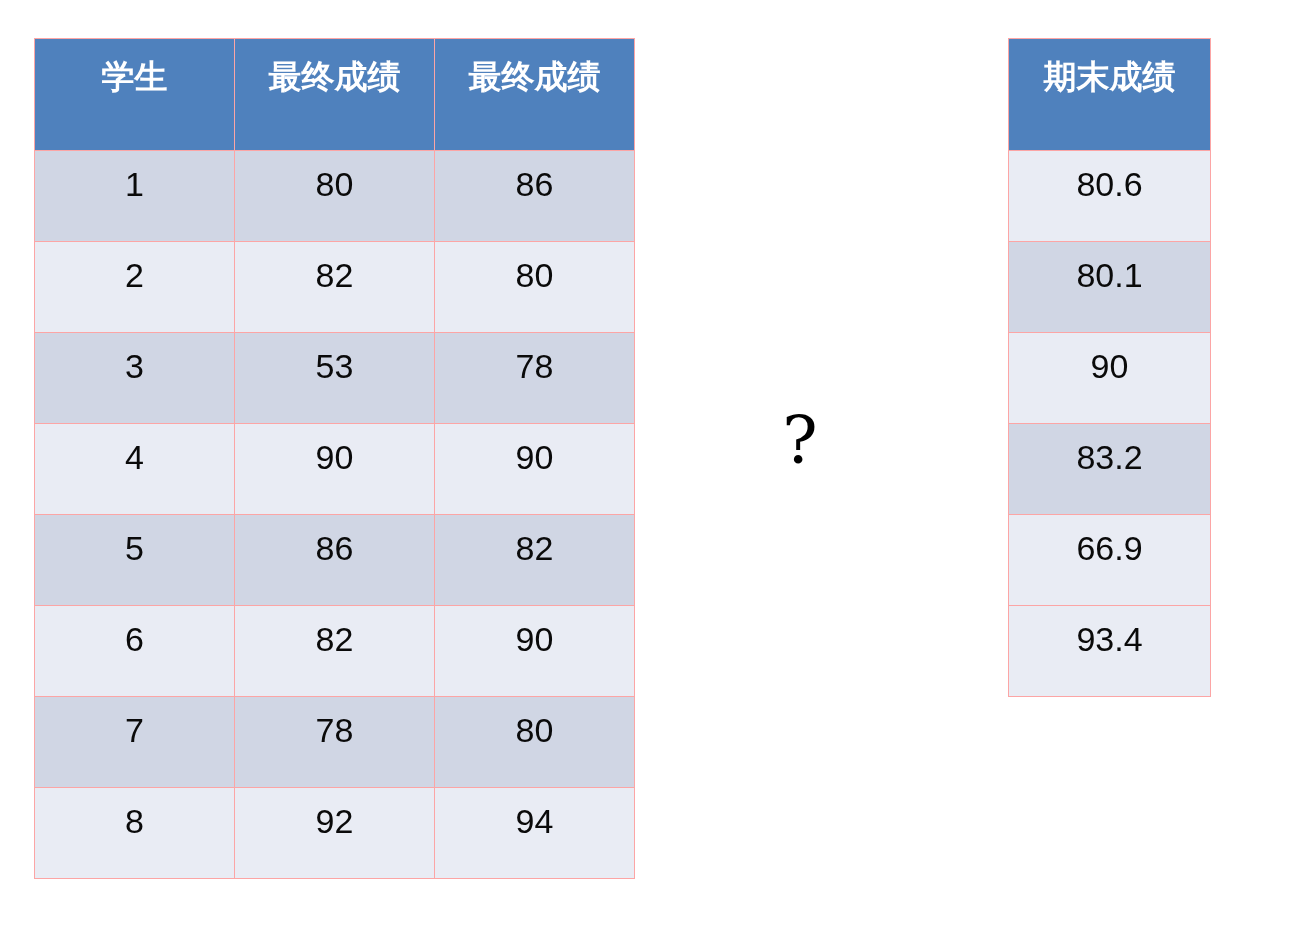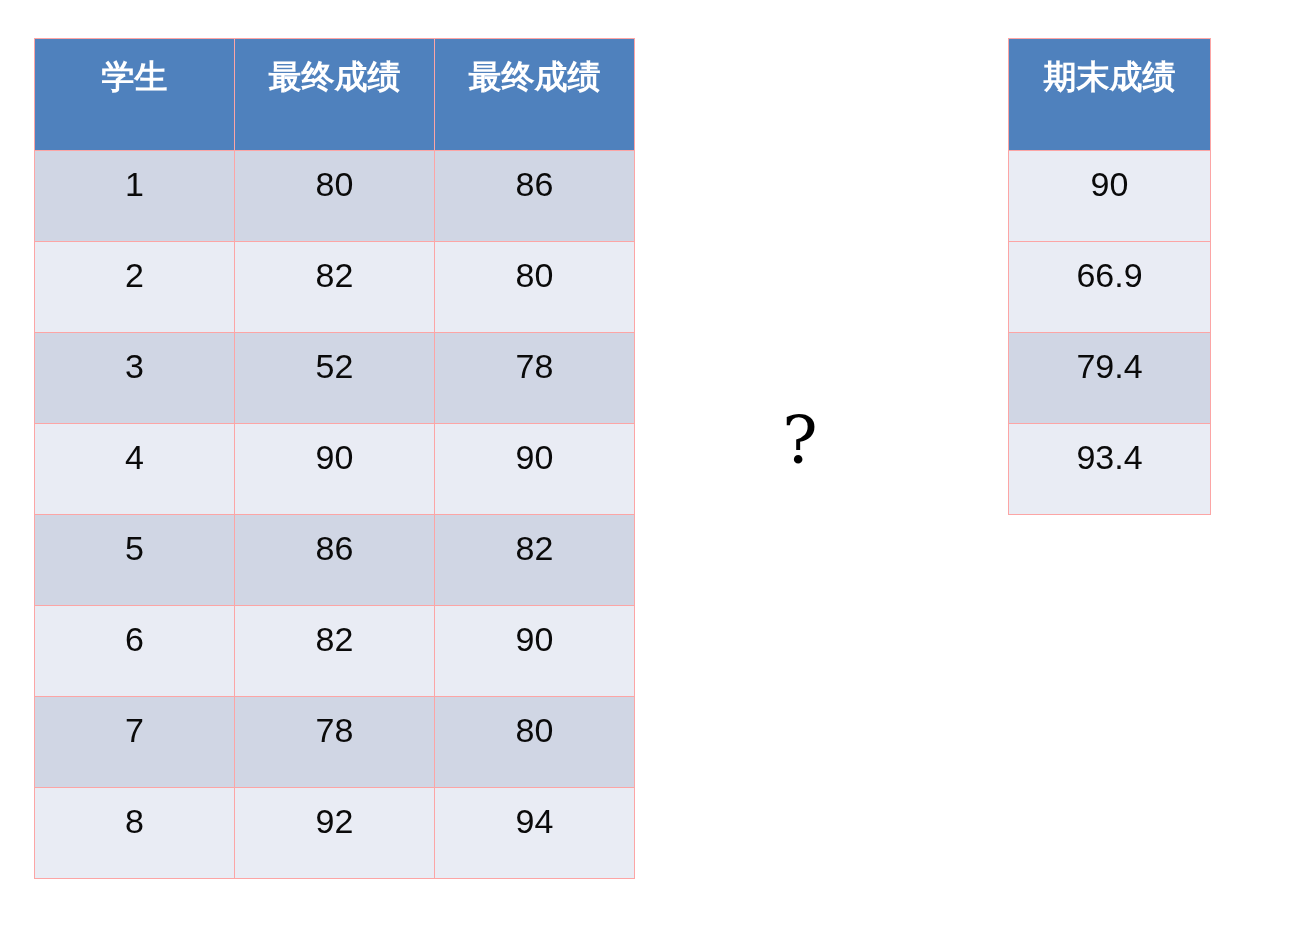--- a/index.html
+++ b/index.html
@@ -96,21 +96,21 @@
           <td>80</td>
           <td>86</td>
         </tr>
         <tr class="row-light">
           <td>2</td>
           <td>82</td>
           <td>80</td>
         </tr>
         <tr class="row-dark">
           <td>3</td>
-          <td>52</td>
+          <td>53</td>
           <td>78</td>
         </tr>
         <tr class="row-light">
           <td>4</td>
           <td>90</td>
           <td>90</td>
         </tr>
         <tr class="row-dark">
           <td>5</td>
           <td>86</td>
@@ -142,27 +142,33 @@
       <colgroup>
           <col>
         </colgroup>
       <thead>
         <tr>
           <th>期末成绩</th>
         </tr>
       </thead>
       <tbody>
         <tr class="row-light">
+          <td>80.6</td>
+        </tr>
+        <tr class="row-dark">
+          <td>80.1</td>
+        </tr>
+        <tr class="row-light">
           <td>90</td>
+        </tr>
+        <tr class="row-dark">
+          <td>83.2</td>
         </tr>
         <tr class="row-light">
           <td>66.9</td>
-        </tr>
-        <tr class="row-dark">
-          <td>79.4</td>
         </tr>
         <tr class="row-light">
           <td>93.4</td>
         </tr>
       </tbody>
     </table>
   </div>
 
 </div>
 

